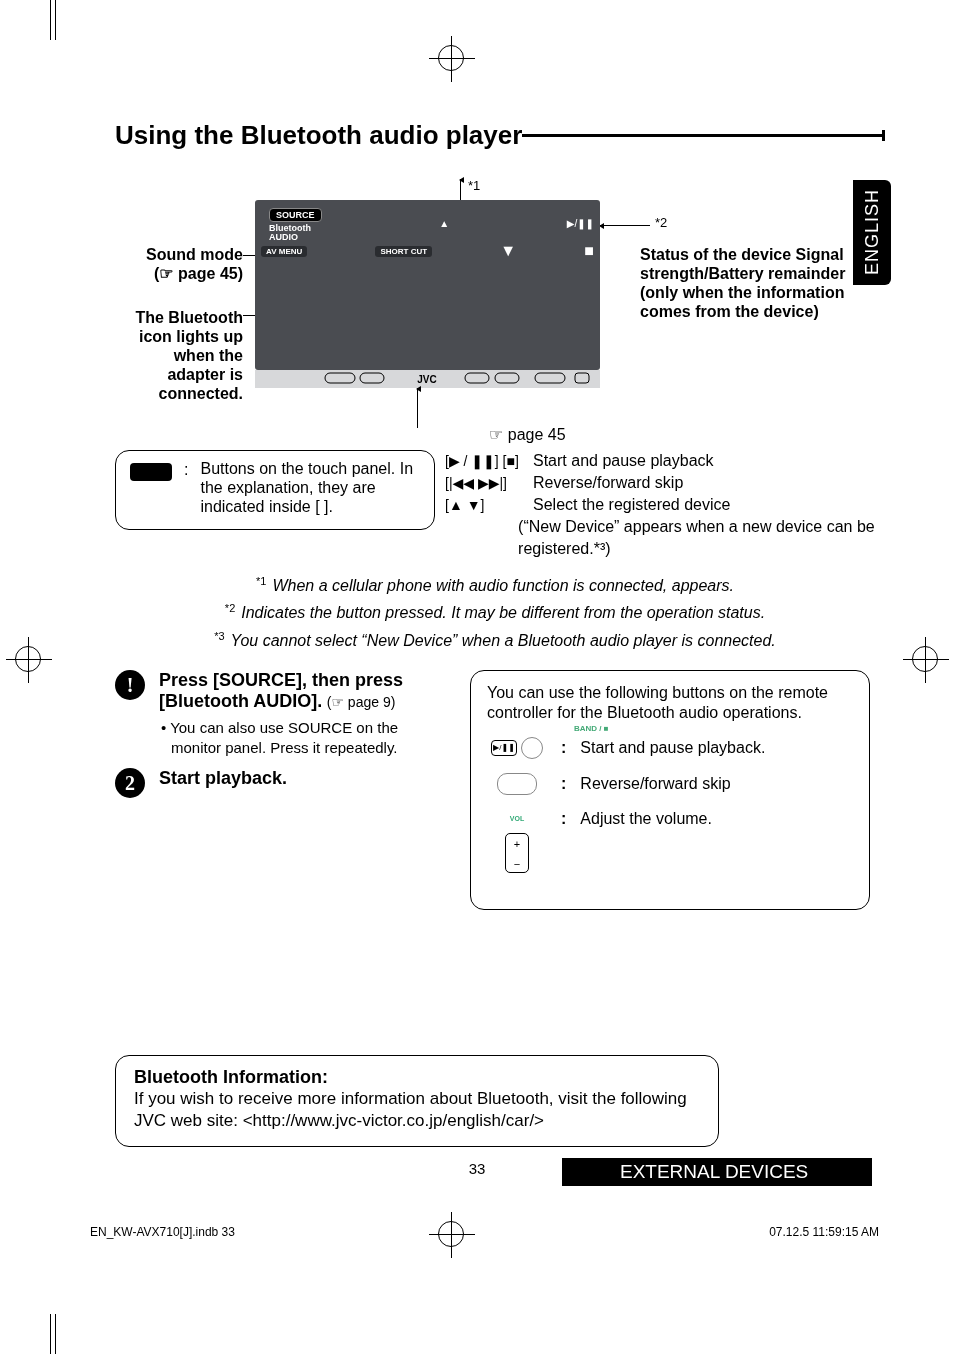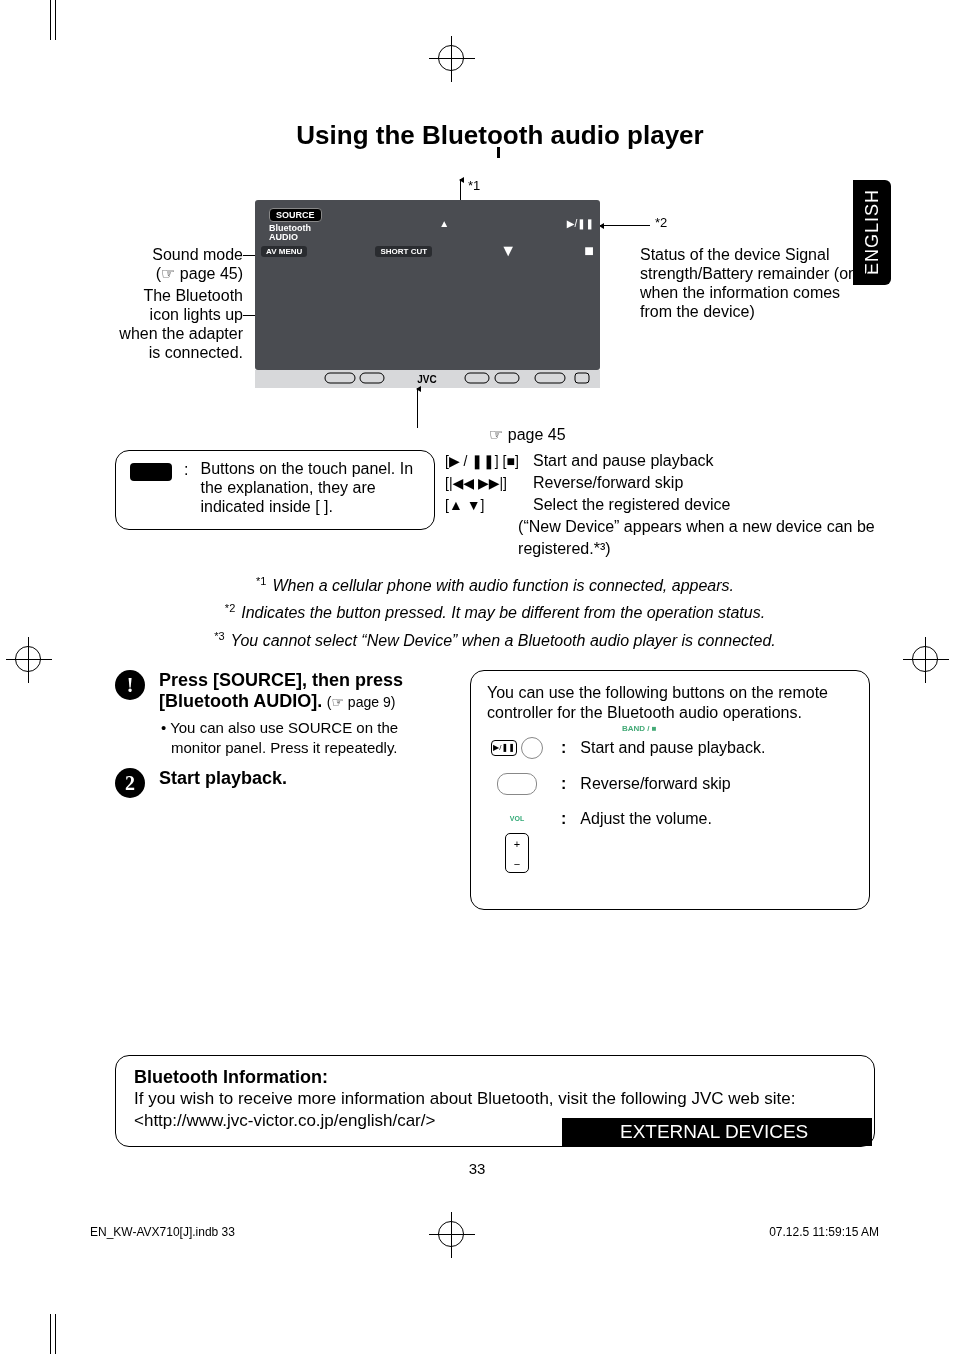--- a/index.html
+++ b/index.html
@@ -38,21 +38,20 @@
   .tline-t2 { position:absolute; top:0; left:55px; width:1px; height:40px; background:#000;}
   .tline-b1 { position:absolute; bottom:0; left:50px; width:1px; height:40px; background:#000;}
   .tline-b2 { position:absolute; bottom:0; left:55px; width:1px; height:40px; background:#000;}
 
   .heading {
     font-family: "Myriad Pro Condensed", "Arial Narrow", sans-serif;
     font-weight: bold;
     font-size: 26px;
     display: flex;
     align-items: center;
-    flex-direction: column;
   }
   .heading-line { flex:1; height:3px; background:#000; position:relative;}
   .heading-line::after { content:""; position:absolute; right:0; top:-4px; width:3px; height:11px; background:#000;}
 
   
   .lang-tab {
     position:absolute;
     right: 63px; top: 180px;
     width: 38px; height: 105px;
     background:#000; color:#fff;
@@ -78,21 +77,21 @@
     color:#fff;
   }
   .src-btn { background:#000; border:1px solid #888; border-radius:4px; padding:1px 6px; font-size:9px; font-weight:bold; margin:4px 0 0 8px; display:inline-block;}
   .bt-audio { font-size:9px; font-weight:bold; margin-left:8px; margin-top:2px; line-height:9px;}
   .conn-name { font-size:14px; font-weight:bold; margin-left:18px; margin-top:-18px;}
   .flat { font-size:10px; font-weight:bold; margin-left:10px;}
   .time { font-size:14px; font-weight:bold; margin-left:20px;}
   .time small{ font-size:9px; margin-left:3px;}
   .botbar { position:absolute; left:140px; top:200px; width:345px; height:36px; }
 
-  .callout { position:absolute; font-size:16px; line-height:19px; font-family:"Myriad Pro Condensed","Arial Narrow",sans-serif;}
+  .callout { position:absolute; font-size:16px; line-height:19px; font-family:"Myriad Pro Condensed","Arial Narrow",sans-serif;font-weight:bold;}
   .callout.right { left:525px; }
   .callout.left  { text-align:right; }
 
   .star1 { position:absolute; left:353px; top:8px; font-size:13px;}
   .star2 { position:absolute; left:540px; top:45px; font-size:13px;}
   .pageref { position:absolute; left:374px; top:255px; font-size:16px;}
 
   
   .touch-box {
     position:absolute; left:115px; top:450px; width:320px; height:80px;
@@ -142,35 +141,35 @@
     position:absolute; left:470px; top:670px; width:400px; height:240px;
     border:1px solid #000; border-radius:14px;
     font-family:"Myriad Pro Condensed","Arial Narrow",sans-serif;
     font-size:16px; line-height:20px; padding:12px 16px;
   }
   .remote-row { display:flex; align-items:center; gap:14px; margin-top:14px;}
   .remote-row .ic { width:60px; display:flex; align-items:center; justify-content:center; gap:4px;}
   .rbtn-sq { width:26px; height:16px; border:1px solid #000; border-radius:4px; font-size:8px; display:flex; align-items:center; justify-content:center;}
   .rbtn-ci { width:22px; height:22px; border:1px solid #888; border-radius:50%;}
   .rbtn-vol { width:24px; height:40px; border:1px solid #000; border-radius:5px; display:flex; flex-direction:column; align-items:center; justify-content:space-around; font-size:11px;}
-  .band-lbl{ position:absolute; font-size:8px; color:#4a7; font-weight:bold; left:103px; top:48px;margin-left:48px;}
+  .band-lbl{ position:absolute; font-size:8px; color:#4a7; font-weight:bold; left:103px; top:48px;}
 
   
   .info-box {
-    position:absolute; left:115px; top:1055px; width:760px;
+    position:absolute; left:115px; top:1055px; width:604px;
     border:1.5px solid #000; border-radius:14px;
     font-family:"Myriad Pro Condensed","Arial Narrow",sans-serif;
     font-size:17px; line-height:22px; padding:10px 18px 14px;
   }
   .info-box .t { font-weight:bold; font-size:18px;}
 
   
   .pagenum { position:absolute; left:0; width:954px; top:1160px; text-align:center; font-size:15px;}
   .section-bar {
-    position:absolute; left:562px; top:1118px; width:310px; height:28px;
+    position:absolute; left:562px; top:1158px; width:310px; height:28px;
     background:#000; color:#fff; font-size:19px;
     display:flex; align-items:center; padding-left:58px;
     font-family:"Myriad Pro","Segoe UI",sans-serif;
   }
   .indb { position:absolute; left:90px; top:1225px; font-size:12px; font-family:Arial,sans-serif;}
   .tstamp { position:absolute; right:75px; top:1225px; font-size:12px; font-family:Arial,sans-serif;}
 
   
   .lead { position:absolute; height:1px; background:#000;}
   .lead::after{ content:""; position:absolute; right:-1px; top:-2px; border-left:5px solid #000; border-top:3px solid transparent; border-bottom:3px solid transparent;}
@@ -207,21 +206,21 @@
 </div>
 
 <div class="diagram">
   <span class="star1">*1</span>
   <span class="star2">*2</span>
 
   <div class="callout left" style="left:0; top:75px; width:128px;">
     <div>Sound mode</div>
     <div>(☞ page 45)</div>
   </div>
-  <div class="callout left" style="left:0; top:116px; width:128px;">
+  <div class="callout left" style="left:0; top:138px; width:128px;">
     <span>The Bluetooth icon lights up when the adapter is connected.</span>
   </div>
 
   <div class="callout right" style="top:75px; width:230px;">
     <span>Status of the device Signal strength/Battery remainder (only when the information comes from the device)</span>
   </div>
 
   <div class="lead" style="left:128px; top:85px; width:35px;"></div>
   <div class="lead" style="left:128px; top:145px; width:38px;"></div>
   <div class="lead leadL" style="left:485px; top:55px; width:50px;"></div>

